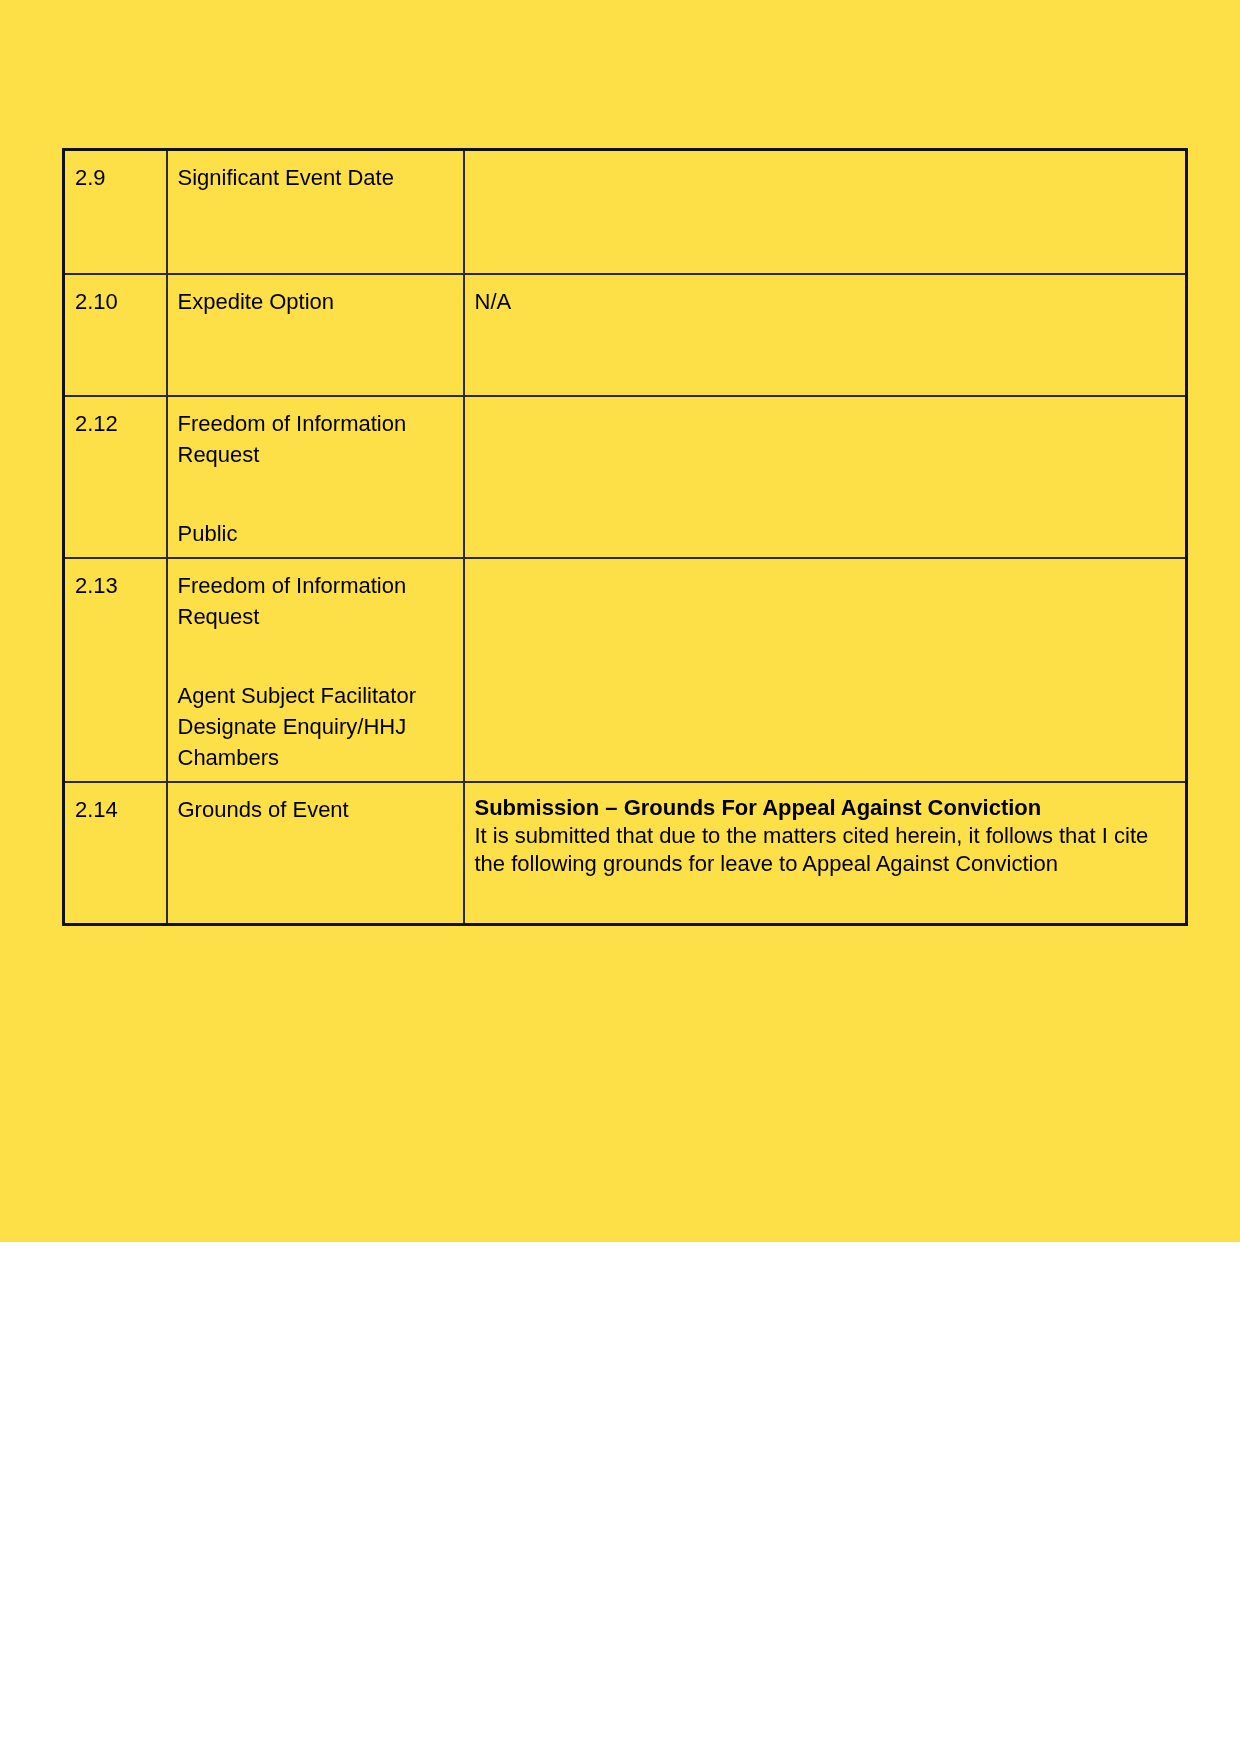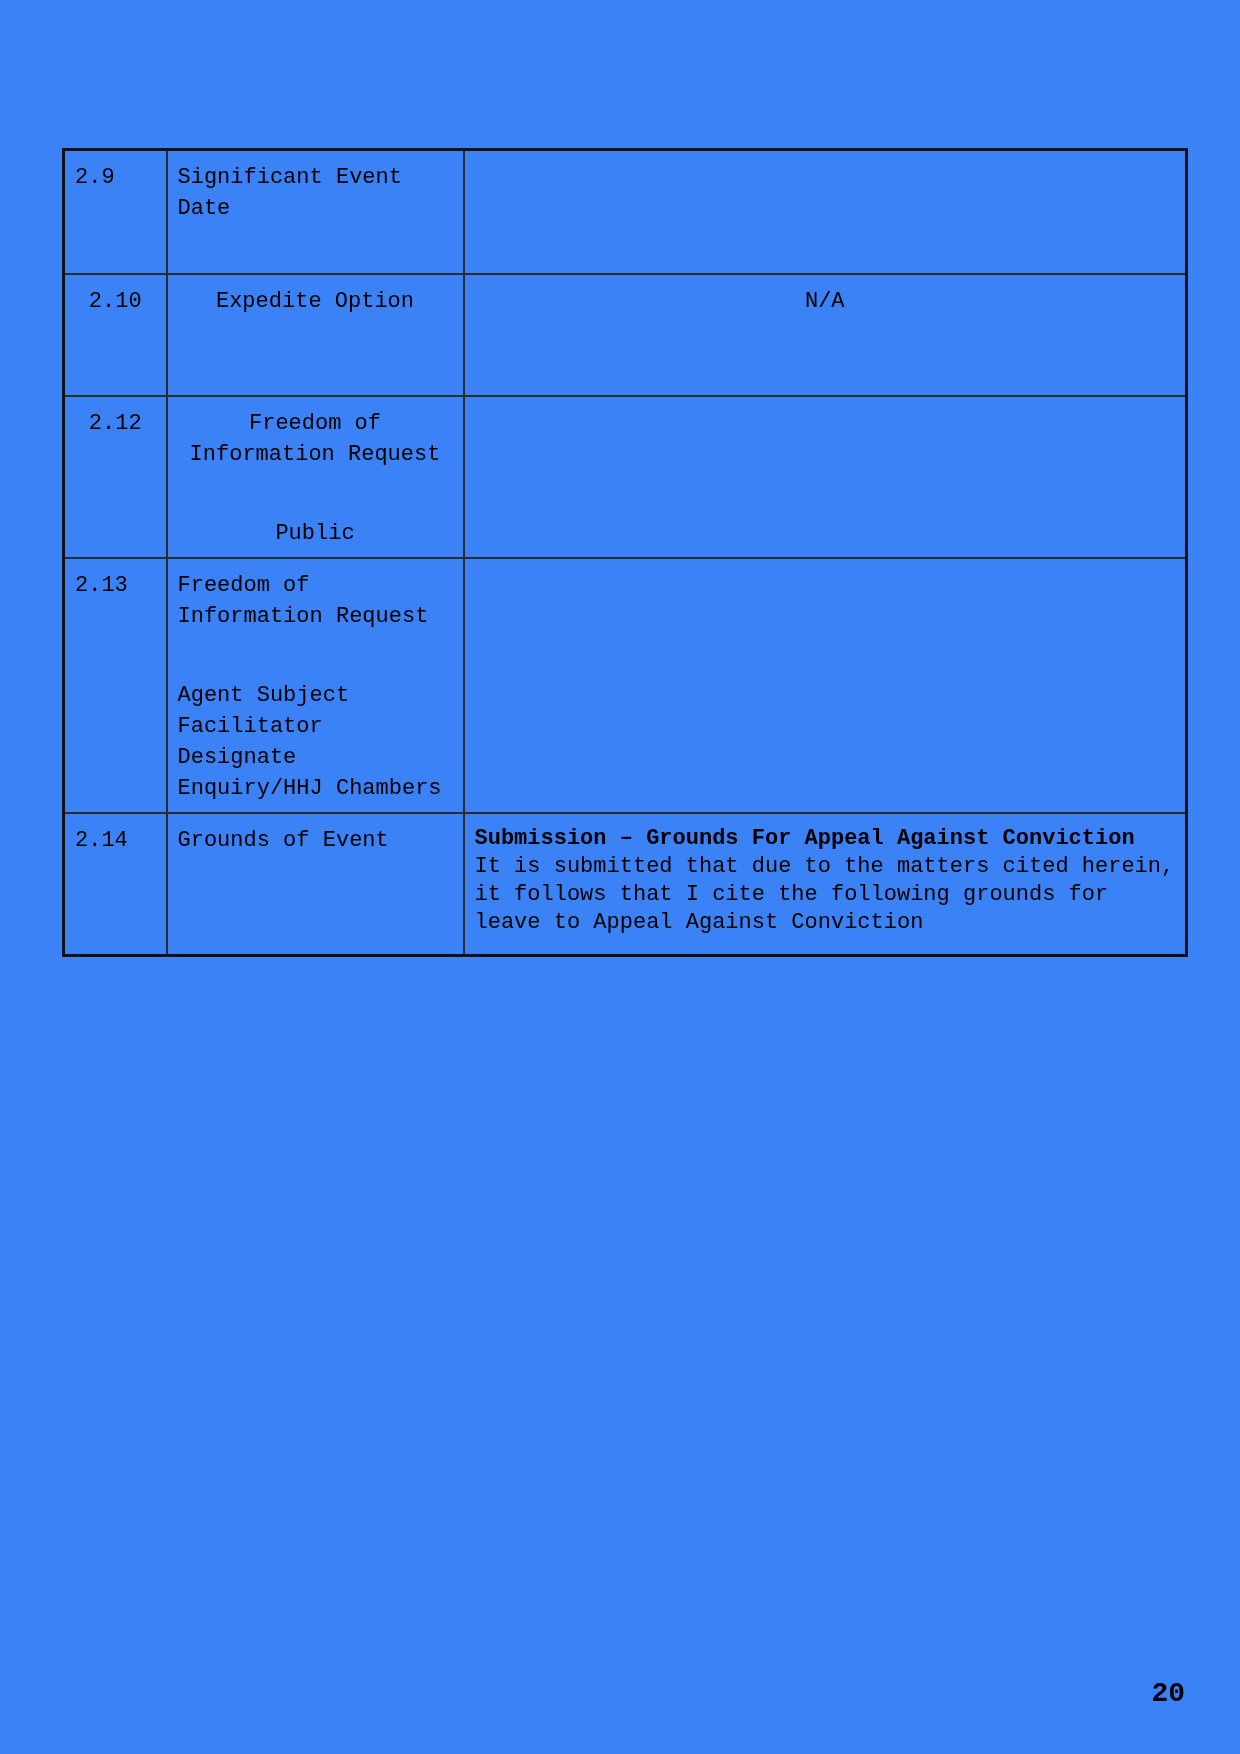--- a/index.html
+++ b/index.html
@@ -4,24 +4,23 @@
 <style>
   * { margin: 0; padding: 0; box-sizing: border-box; }
   html, body { background: #ffffff; }
   body {
     font-family: "Liberation Sans", "DejaVu Sans", sans-serif;
     color: #000000;
   }
   .page {
     position: relative;
     width: 1240px;
-    height: 1754px;
-    background: #3b82f6;
+    height: 1242px;
+    background: #fde047;
     overflow: hidden;
-    font-family: Liberation Mono, monospace;
   }
   table.doc-table {
     position: absolute;
     left: 62px;
     top: 148px;
     width: 1123px;
     border-collapse: collapse;
     table-layout: fixed;
     border: 3px solid #111111;
   }
@@ -33,23 +32,23 @@
     padding: 11px 10px 8px 10px;
     overflow: hidden;
   }
   col.c-num   { width: 103px; }
   col.c-label { width: 297px; }
   col.c-value { width: 723px; }
   td.cell-num   { padding-left: 10px; }
   td.cell-label { padding-left: 5px; }
   td.cell-value { padding-left: 9px; margin-left: 27px; }
   tr.r-29  { height: 124px; }
-  tr.r-210 { height: 122px; text-align: center; }
+  tr.r-210 { height: 122px; }
   tr.r-211 { height: 119px; }
-  tr.r-212 { height: 154px; text-align: center; }
+  tr.r-212 { height: 154px; }
   tr.r-213 { height: 218px; }
   tr.r-214 { height: 143px; }
   .para2 { margin-top: 48px; }
   .value-heading {
     font-weight: bold;
     font-size: 22px;
     line-height: 28px;
   }
   .value-body {
     font-size: 22px;

